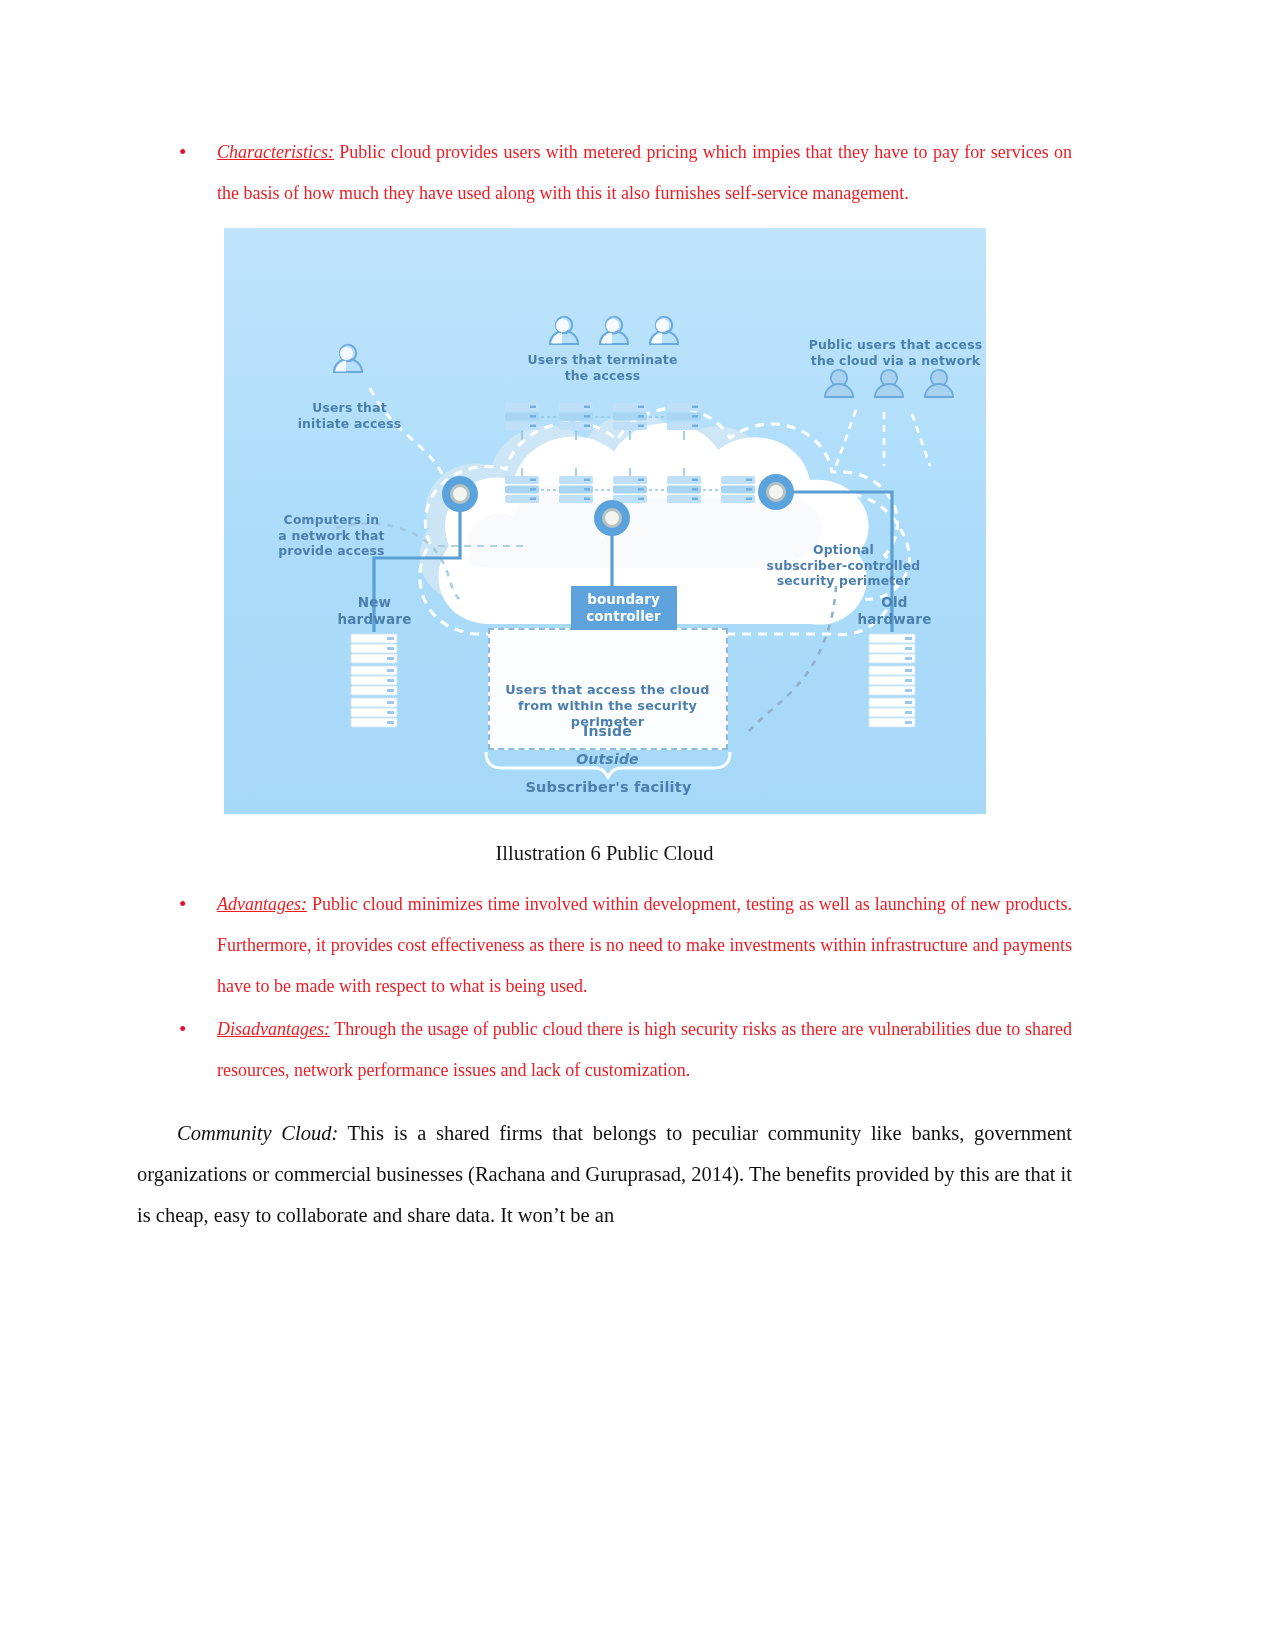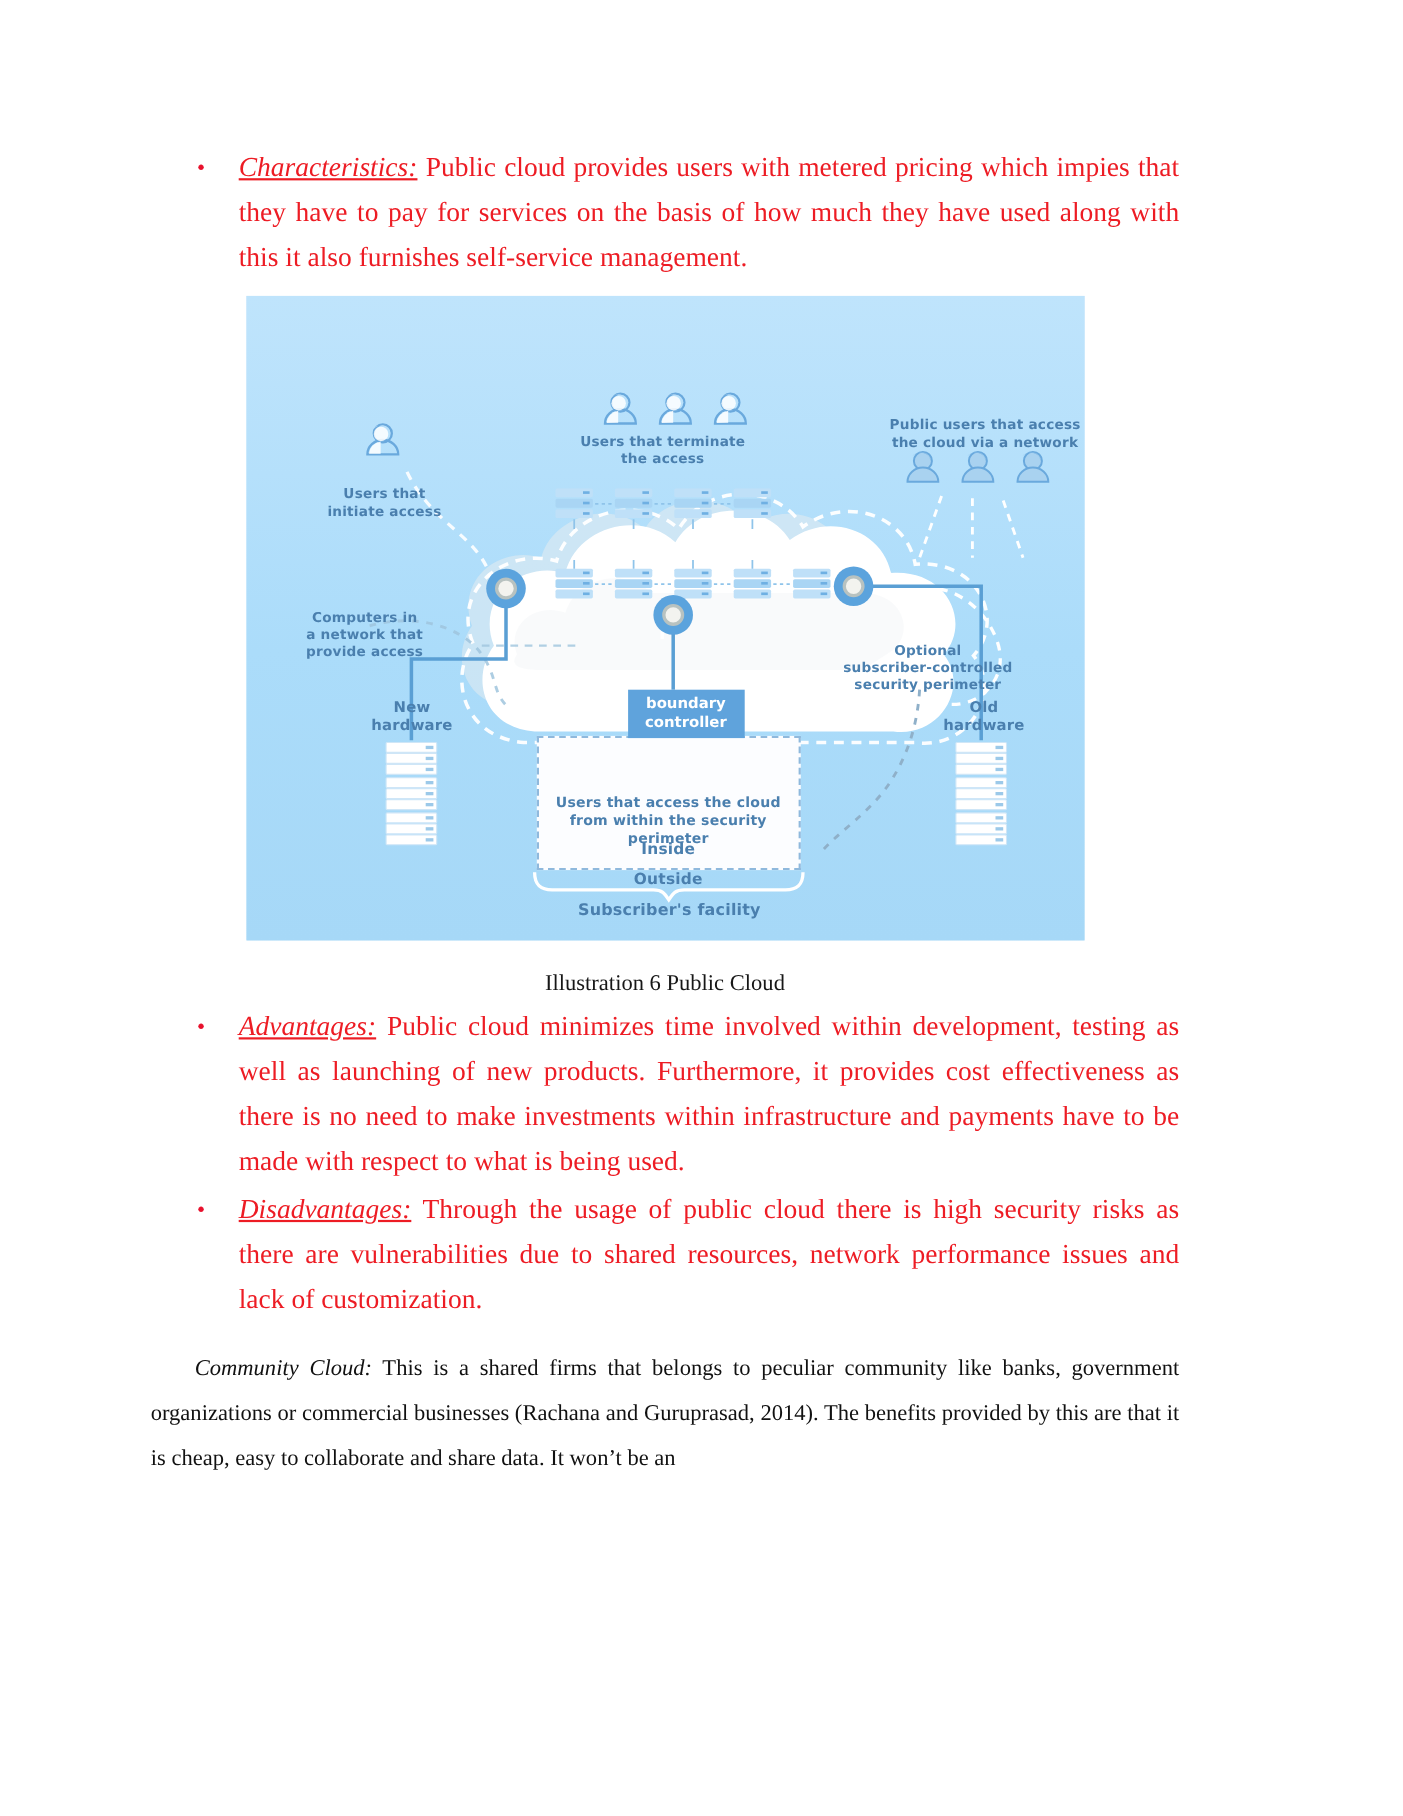--- a/index.html
+++ b/index.html
@@ -38,21 +38,21 @@
   .bullet-dot {
     position: absolute;
     left: 42px;
     top: 0;
     font-size: 21px;
     line-height: 41px;
     color: #e8112d;
   }
 
   .para {
-    font-size: 25px;
+    font-size: 18px;
     line-height: 41px;
     text-align: justify;
     text-justify: inter-word;
     color: #ed1c24;
     margin: 0;
     hyphens: none;
   }
   .para .lead {
     font-style: italic;
     text-decoration: underline;
@@ -71,21 +71,21 @@
     height: 586px;
     background: linear-gradient(175deg,#b9dffa 0%, #aeddfb 35%, #a9d9f7 100%);
     overflow: hidden;
   }
   .caption {
     text-align: center;
     font-size: 20.5px;
     line-height: 34px;
     color: #171717;
     margin-top: 22px;
-    margin-bottom: 2px;
+    margin-bottom: 14px;
   }
 
   
   .dlabel {
     position: absolute;
     font-family: "DejaVu Sans", sans-serif;
     color: #4a7fae;
     font-size: 12.4px;
     line-height: 15.5px;
     text-align: center;
@@ -374,21 +374,21 @@
 
         <div class="dlabel" style="left:258px; top:454px; width:252px; white-space:pre-line; font-size:12.8px; line-height:16px;">Users that access the cloud
 from within the security perimeter</div>
 
         <div class="dlabel" style="left:527px; top:314px; width:186px; white-space:pre-line;">Optional
 subscriber-controlled
 security perimeter</div>
 
         <div class="dlabel" style="left:326px; top:496px; width:116px; font-size:14px; font-weight:700;">Inside</div>
 
-        <div class="dlabel" style="left:326px; top:524px; width:116px; font-size:14px; font-weight:700;">Outside</div>
+        <div class="dlabel" style="left:326px; top:524px; width:116px; font-size:14px; font-weight:700;font-style:italic;">Outside</div>
 
         <div class="dlabel" style="left:270px; top:552px; width:230px; font-size:14.5px; font-weight:700;">Subscriber's facility</div>
 
       </div>
     </div>
 
     <div class="caption">Illustration 6 Public Cloud</div>
 
     <div class="bullet-item">
       <span class="bullet-dot">•</span>

